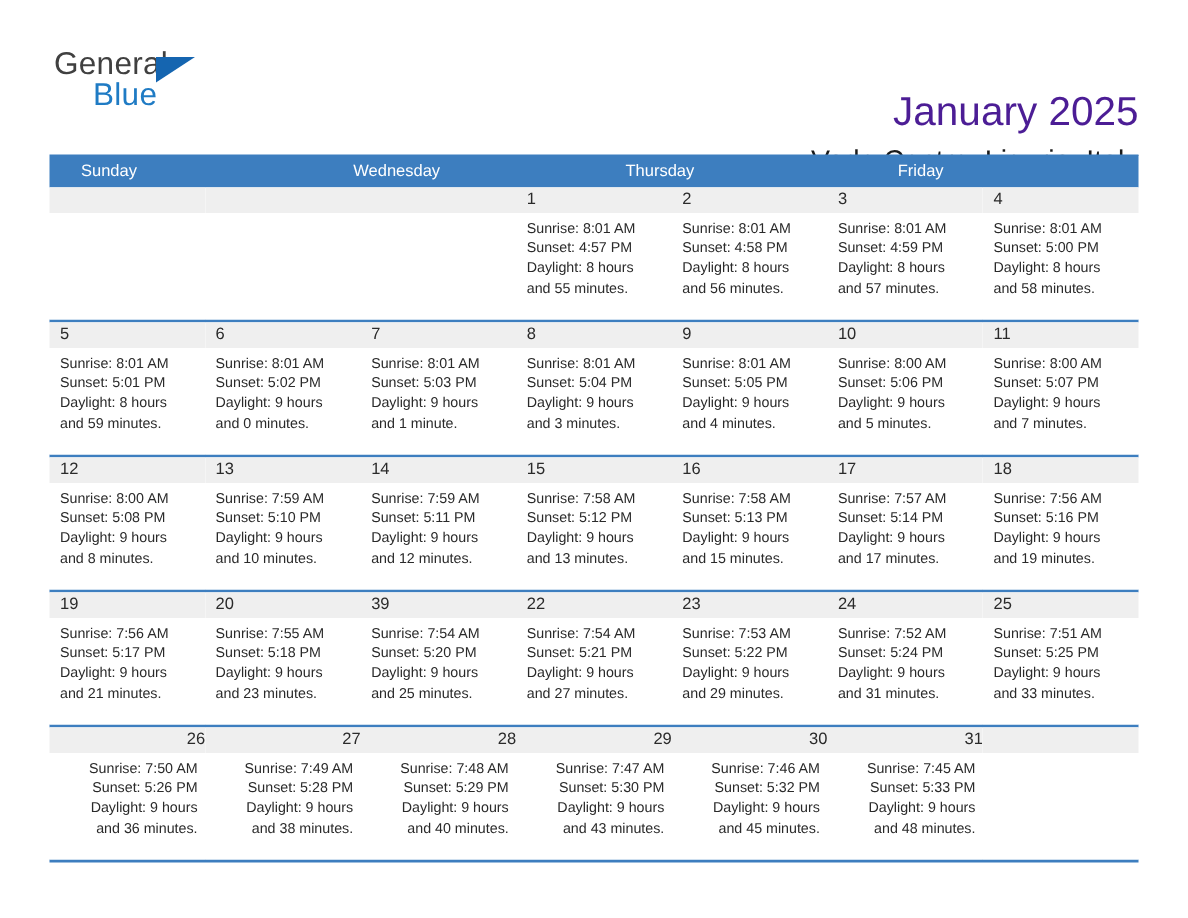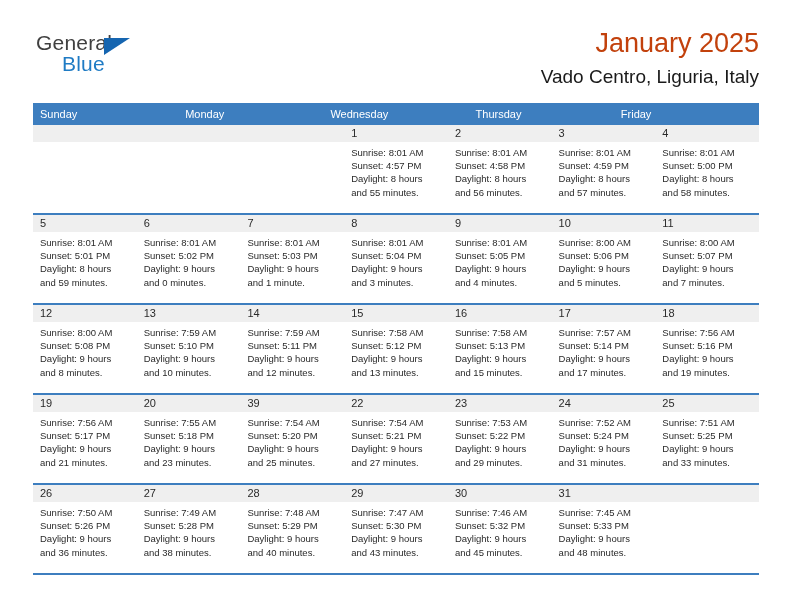--- a/index.html
+++ b/index.html
@@ -63,23 +63,24 @@
   }
 
   .title-block {
     position: absolute;
     right: 0;
     top: 0;
     text-align: right;
   }
   .cal-title {
     font-size: 27px;
-    color: #c2410c;
+    color: #4c1d95;
     line-height: 1.15;
     white-space: nowrap;
+    margin-top: 31px;
   }
   .cal-subtitle {
     margin-top: 7px;
     font-size: 19px;
     color: #1a1a1a;
     line-height: 1.2;
     white-space: nowrap;
   }
 
   
@@ -92,30 +93,30 @@
   .dow-row {
     display: flex;
     background: #3d7ebf;
     height: 22px;
   }
   .dow {
     flex: 1 1 0;
     color: #ffffff;
     font-size: 11px;
     line-height: 22px;
-    padding-left: 7px;
+    padding-left: 21px;
     white-space: nowrap;
   }
 
   .week {
     display: flex;
     border-bottom: 2px solid #3d7ebf;
     min-height: 90px;
   }
-  .week:last-child { border-bottom: 2px solid #3d7ebf; }
+  .week:last-child { border-bottom: 2px solid #3d7ebf; text-align: right; }
 
   .cell {
     flex: 1 1 0;
     width: 103.71px;
     position: relative;
     background: #ffffff;
   }
   .cell .daynum-band {
     height: 17px;
     background: #efefef;
@@ -149,21 +150,20 @@
     <div class="title-block">
       <div class="cal-title">January 2025</div>
       <div class="cal-subtitle">Vado Centro, Liguria, Italy</div>
     </div>
 
   </div>
 
   <div class="calendar">
     <div class="dow-row" id="dow-row">
         <div class="dow">Sunday</div>
-        <div class="dow">Monday</div>
         <div class="dow">Wednesday</div>
         <div class="dow">Thursday</div>
         <div class="dow">Friday</div>
       </div>
     <div id="weeks-container">
         <div class="week">
           <div class="cell empty">
             <div class="daynum-band"></div>
             <div class="cell-body"></div>
           </div>

